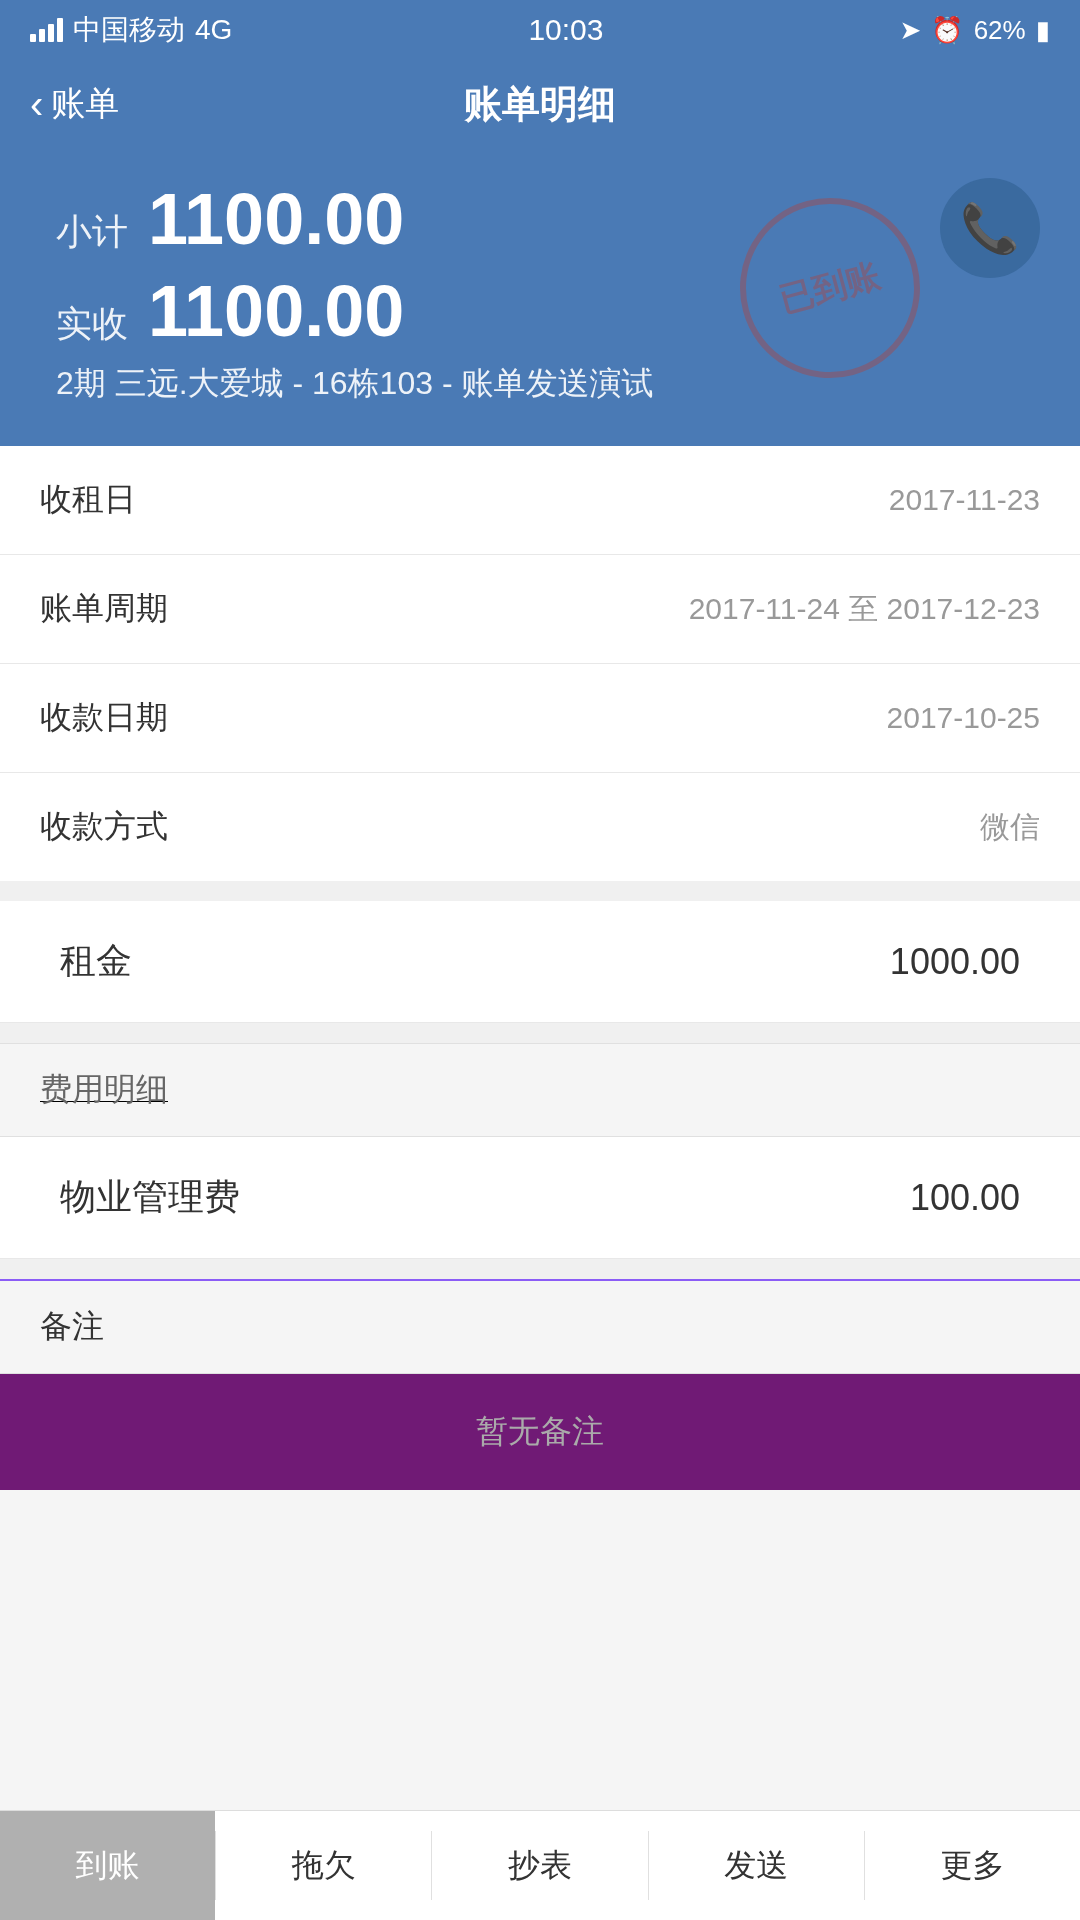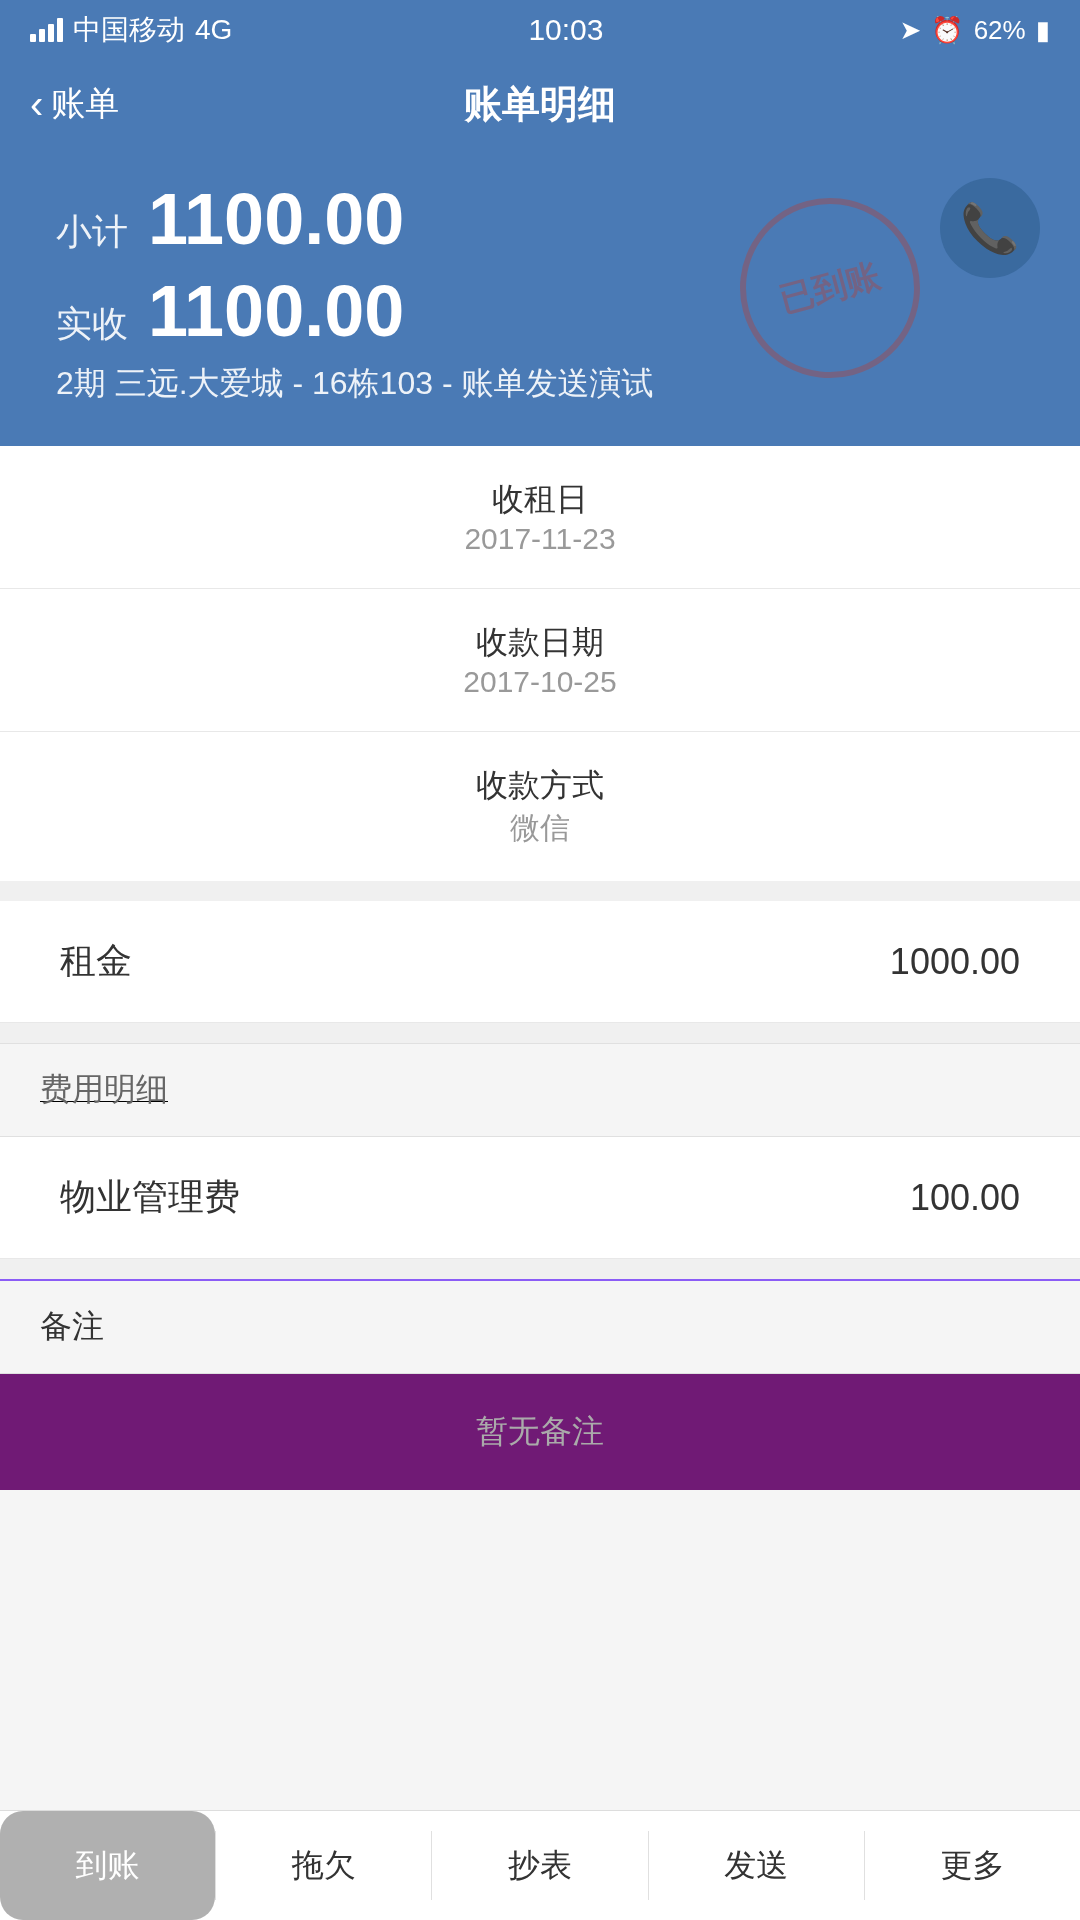--- a/index.html
+++ b/index.html
@@ -130,21 +130,20 @@
     .detail-section {
       background: white;
       margin-bottom: 0;
     }
     .detail-row {
       display: flex;
       align-items: center;
       justify-content: space-between;
       padding: 32px 40px;
       border-bottom: 1px solid #e8e8e8;
-      flex-direction: column;
     }
     .detail-row:last-child {
       border-bottom: none;
     }
     .detail-key {
       color: #333;
       font-size: 32px;
     }
     .detail-value {
       color: #999;
@@ -223,21 +222,20 @@
     }
     .action-item {
       flex: 1;
       display: flex;
       align-items: center;
       justify-content: center;
       font-size: 32px;
       color: #333;
       cursor: pointer;
       position: relative;
-      border-radius: 23px;
     }
     .action-item.active {
       background: #b0b0b0;
       color: white;
     }
     .action-divider {
       width: 1px;
       background: #e0e0e0;
       margin: 20px 0;
     }
@@ -312,20 +310,24 @@
     </div>
   </div>
 </div>
 
 <div class="detail-section">
   <div class="detail-row">
     <span class="detail-key">收租日</span>
     <span class="detail-value">2017-11-23</span>
   </div>
   <div class="detail-row">
+    <span class="detail-key">账单周期</span>
+    <span class="detail-value">2017-11-24 至 2017-12-23</span>
+  </div>
+  <div class="detail-row">
     <span class="detail-key">收款日期</span>
     <span class="detail-value">2017-10-25</span>
   </div>
   <div class="detail-row">
     <span class="detail-key">收款方式</span>
     <span class="detail-value">微信</span>
   </div>
 </div>
 
 <div class="section-divider"></div>

